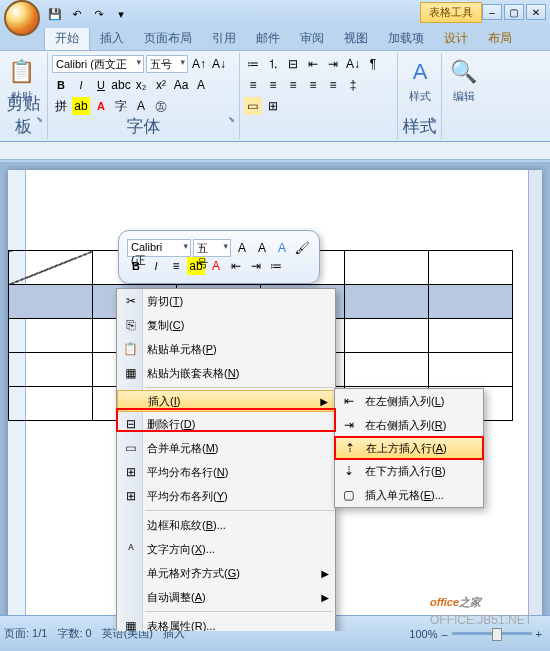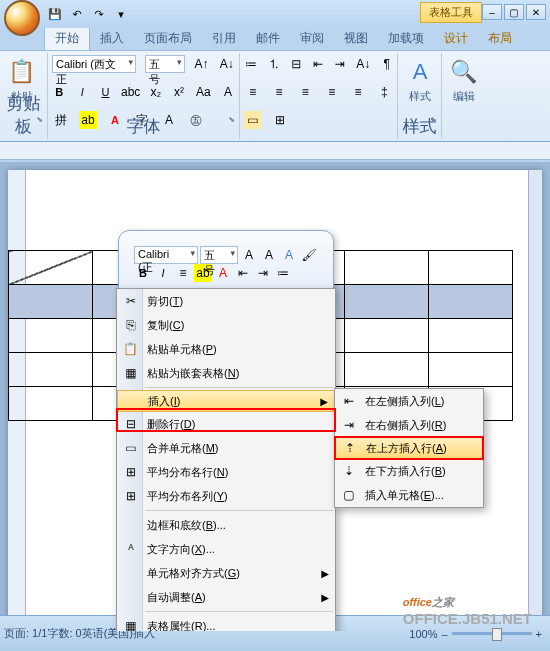--- a/index.html
+++ b/index.html
@@ -16,45 +16,45 @@
 .tab{padding:3px 10px;color:#3b5a82;cursor:pointer;font-size:12px}
 .tab.active{background:#edf4fb;border:1px solid #9bb9da;border-bottom:none;border-radius:3px 3px 0 0}
 .tab.ctx{color:#a06800}
 .ribbon{height:92px;background:linear-gradient(#edf4fb,#dce9f7);border-top:1px solid #9bb9da;border-bottom:1px solid #7fa8d4;display:flex;padding:2px 0}
 .grp{border-right:1px solid #b5cce6;padding:2px 4px;display:flex;flex-direction:column;position:relative}
 .grp-lbl{position:absolute;bottom:1px;left:0;right:0;text-align:center;color:#3b5a82;font-size:17px}
 .grp-lbl::after{content:"⬊";position:absolute;right:4px;font-size:8px;color:#6a8bb3}
 .big-btn{width:36px;display:flex;flex-direction:column;align-items:center;gap:2px;padding:2px;cursor:pointer}
 .big-btn .ico{width:30px;height:30px;display:flex;align-items:center;justify-content:center;font-size:22px}
 .big-btn .lbl{font-size:11px;color:#3b5a82}
-.font-row{display:flex;gap:9px;align-items:center;margin-bottom:10px}
+.font-row{display:flex;gap:2px;align-items:center;margin-bottom:3px}
 .combo{border:1px solid #a8bfd9;background:#fff;height:18px;padding:1px 14px 1px 3px;position:relative;font-size:11px}
 .combo::after{content:"▾";position:absolute;right:2px;top:1px;font-size:9px;color:#555}
 .sbtn{width:18px;height:18px;border:1px solid transparent;display:flex;align-items:center;justify-content:center;cursor:pointer;font-size:12px}
 .ruler{height:18px;background:#e8f0fa;border-bottom:1px solid #9bb9da}
 .doc-area{position:absolute;top:162px;left:0;right:0;bottom:20px;background:#9bb8d8;padding:8px;overflow:hidden}
 .page{background:#fff;width:100%;height:100%;position:relative;box-shadow:0 0 6px rgba(0,0,0,.3)}
 .vruler{position:absolute;left:0;top:0;width:18px;height:100%;background:#e8f0fa;border-right:1px solid #9bb9da}
 .tbl{position:absolute;top:80px;left:0;right:14px;border-collapse:collapse}
 .tbl td{border:1px solid #000;height:34px;width:84px}
 .tbl td.diag{background:linear-gradient(to bottom right,transparent 49%,#000 49%,#000 51%,transparent 51%)}
 .tbl tr.sel td{background:#b8c8e0}
-.minitb{position:absolute;top:60px;left:110px;background:linear-gradient(#f9fbfe,#e4edf8);border:1px solid #8fa9c8;border-radius:11px;padding:15px;box-shadow:2px 2px 6px rgba(0,0,0,.25);z-index:20}
+.minitb{position:absolute;top:60px;left:110px;background:linear-gradient(#f9fbfe,#e4edf8);border:1px solid #8fa9c8;border-radius:11px;padding:8px;box-shadow:2px 2px 6px rgba(0,0,0,.25);z-index:20}
 .minitb .row{display:flex;gap:2px;align-items:center}
 .ctxmenu{position:absolute;top:118px;left:108px;width:220px;background:#f4f4f4;border:1px solid #999;box-shadow:3px 3px 8px rgba(0,0,0,.3);z-index:25}
 .mi{display:flex;align-items:center;height:24px;padding:0 20px 0 30px;position:relative;cursor:pointer;font-size:12px}
 .mi .ico{position:absolute;left:6px;width:16px;text-align:center;font-size:12px}
 .mi .arr{position:absolute;right:6px;font-size:10px}
 .mi .ul{text-decoration:underline}
 .mi.hl{background:linear-gradient(#fff0c1,#ffdb7b);border:1px solid #e0b24a;height:22px}
 .msep{height:1px;background:#ccc;margin:2px 2px 2px 28px}
 .ctxmenu .iconcol{position:absolute;left:0;top:0;bottom:0;width:26px;background:linear-gradient(90deg,#eef2f7,#e0e7f0);border-right:1px solid #c8d2df}
 .redbox{position:absolute;border:2px solid red;pointer-events:none;z-index:30}
 .submenu{position:absolute;top:218px;left:326px;width:150px;background:#f4f4f4;border:1px solid #999;box-shadow:3px 3px 8px rgba(0,0,0,.3);z-index:26}
-.status{position:absolute;bottom:0;left:0;right:0;height:36px;background:linear-gradient(#cde3f7,#aecde9);border-top:1px solid #7fa8d4;display:flex;align-items:center;padding:0 4px;font-size:11px;color:#2c4a6e;}
+.status{position:absolute;bottom:0;left:0;right:0;height:36px;background:linear-gradient(#cde3f7,#aecde9);border-top:1px solid #7fa8d4;display:flex;align-items:center;padding:0 4px;font-size:11px;color:#2c4a6e;gap:10px}
 .status .zoom{position:absolute;right:8px;display:flex;align-items:center;gap:4px}
 .slider{width:80px;height:3px;background:#7fa8d4;position:relative}
 .slider::before{content:"";position:absolute;left:50%;top:-4px;width:8px;height:11px;background:#eee;border:1px solid #888}
 .watermark{position:absolute;right:18px;bottom:24px;z-index:40;font-size:15px;font-style:italic;font-weight:bold}
 .watermark .o{color:#d96b1f}.watermark .g{color:#888}
 .scrollbar-v{position:absolute;right:0;top:0;width:14px;height:100%;background:#dce7f3;border-left:1px solid #aac}
 </style>
 </head>
 <body>
 
@@ -338,21 +338,21 @@
           </div>
         </div>
     </div>
     <div class="redbox" style="top:266px;left:326px;width:150px;height:24px"></div>
 
   </div>
 </div>
 
 <div class="watermark">
   <span class="o">office</span><span class="g">之家</span><br>
-  <span style="font-size:15px;color:#aaa;font-style:normal;font-weight:bold">OFFICE.JB51.NET</span>
+  <span style="font-size:12px;color:#aaa;font-style:normal;font-weight:normal">OFFICE.JB51.NET</span>
 </div>
 
 <div class="status">
   <span>页面: 1/1</span>
   <span>字数: 0</span>
   <span>英语(美国)</span>
   <span>插入</span>
   <div class="zoom">
     <span>100%</span>
     <span>–</span>

